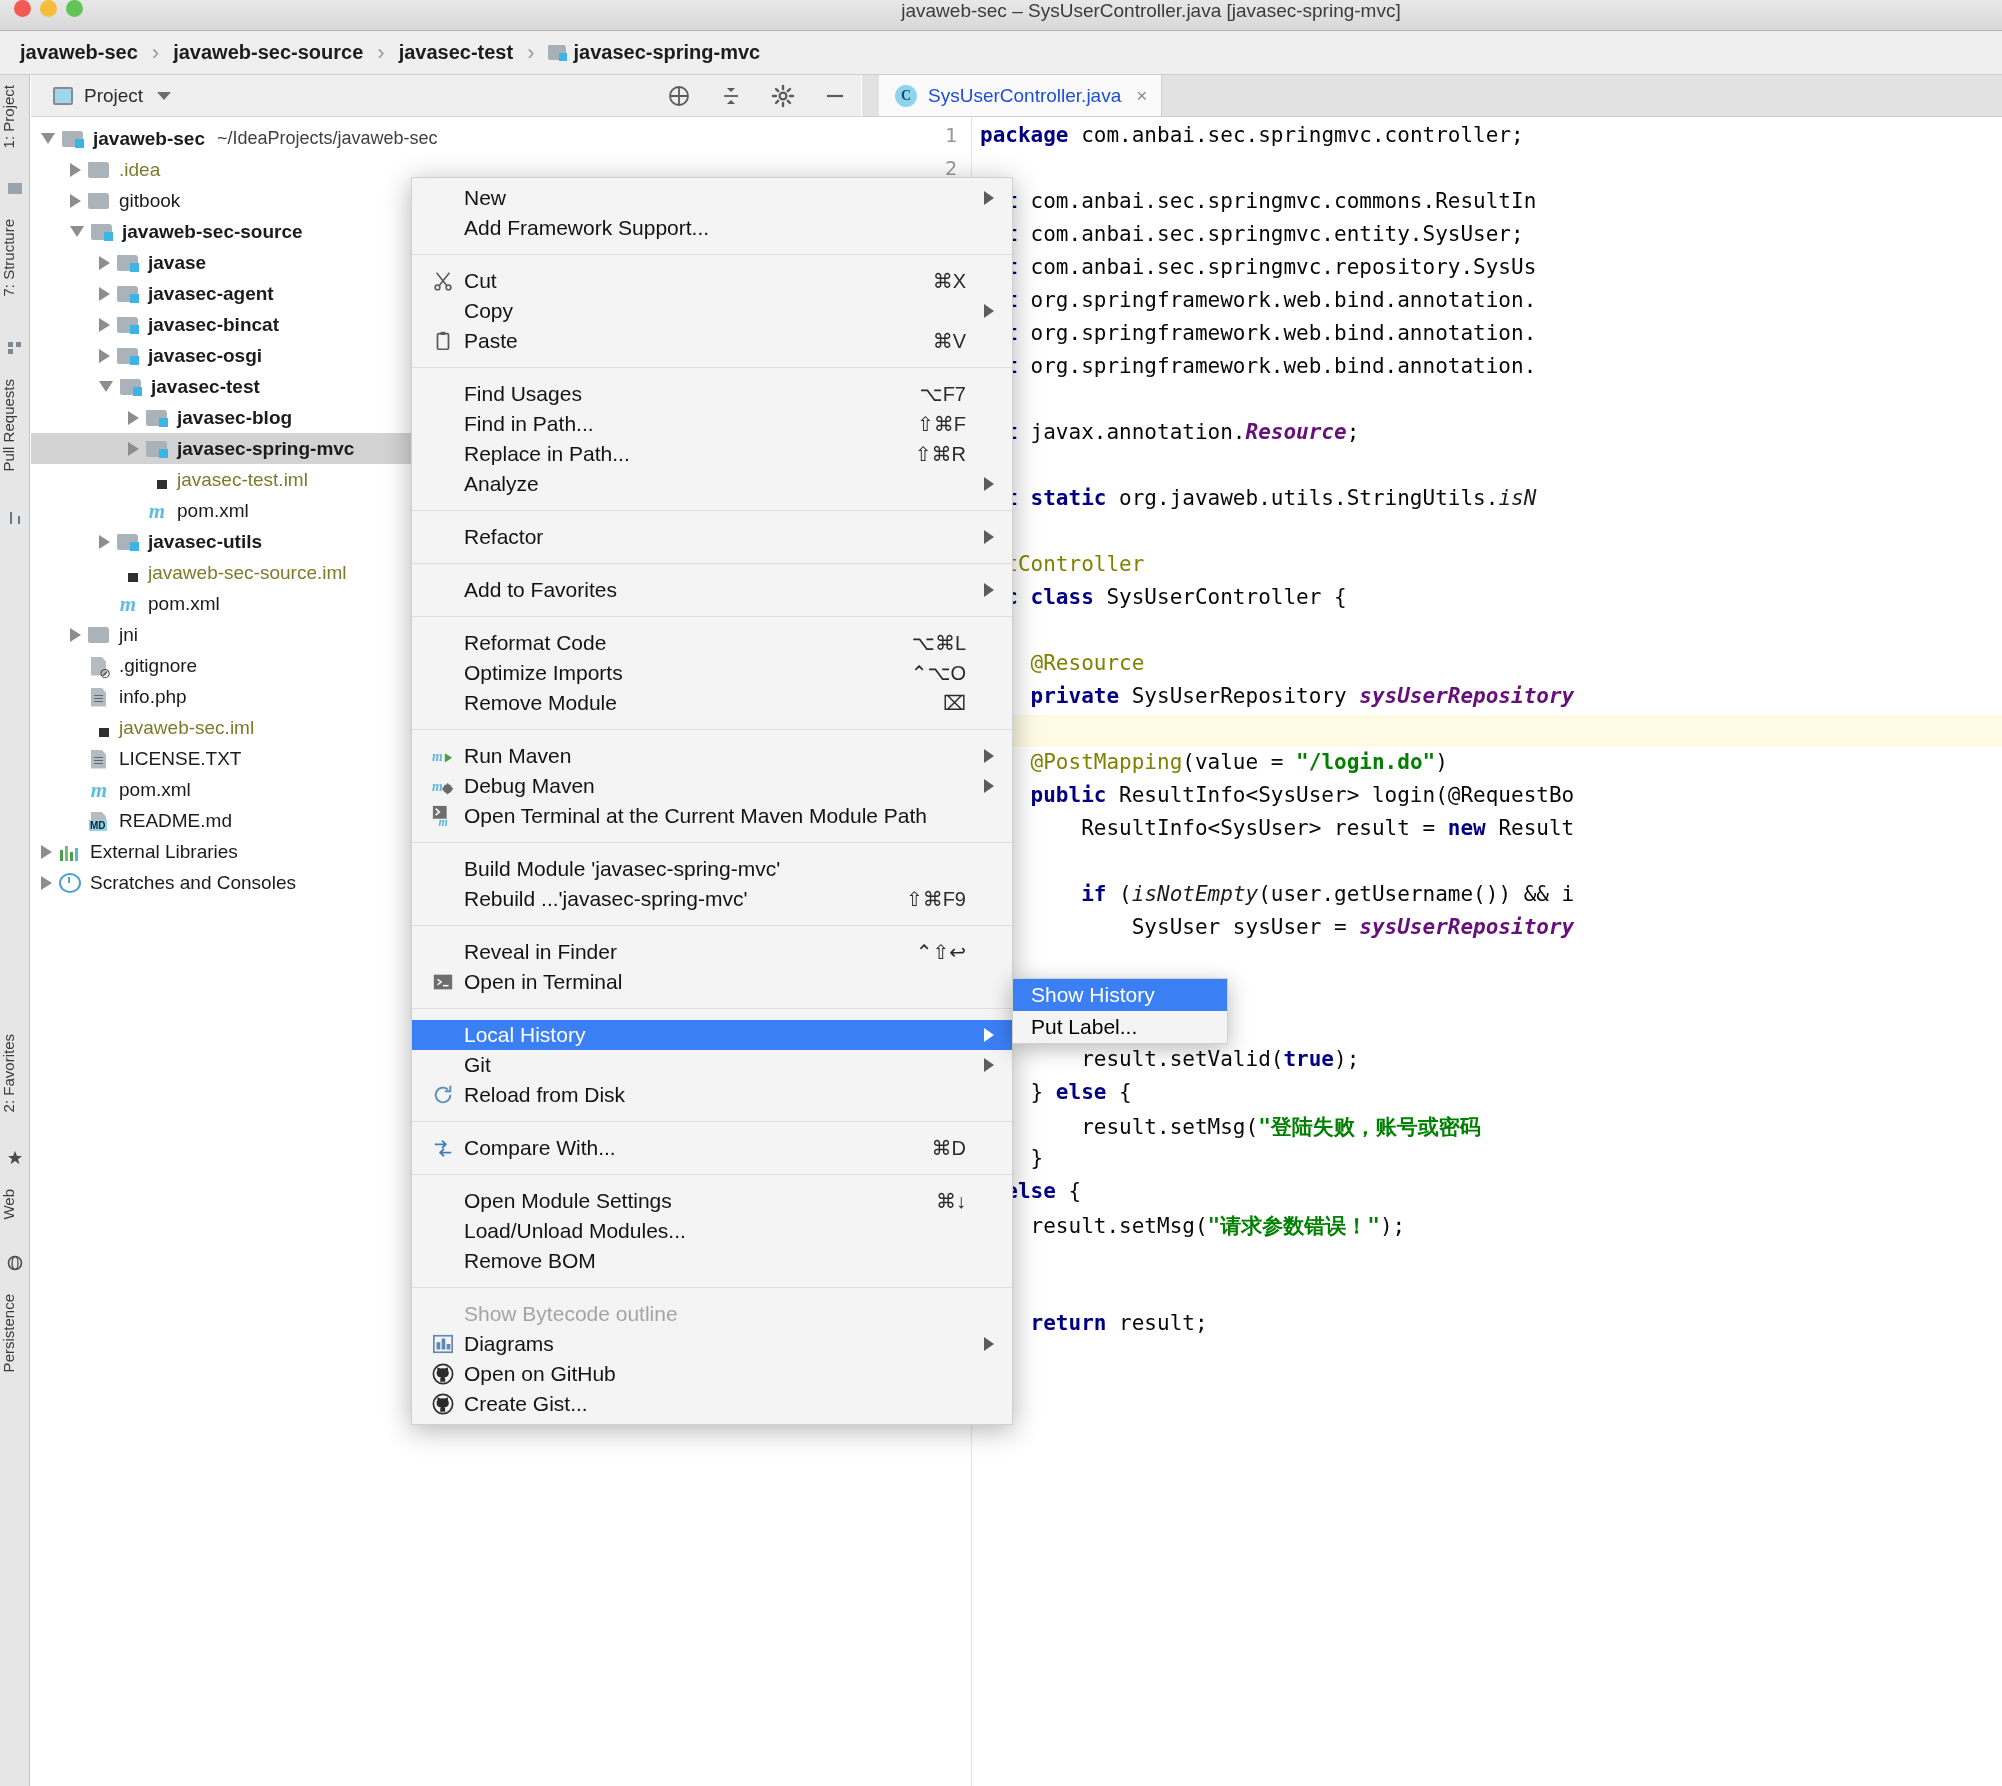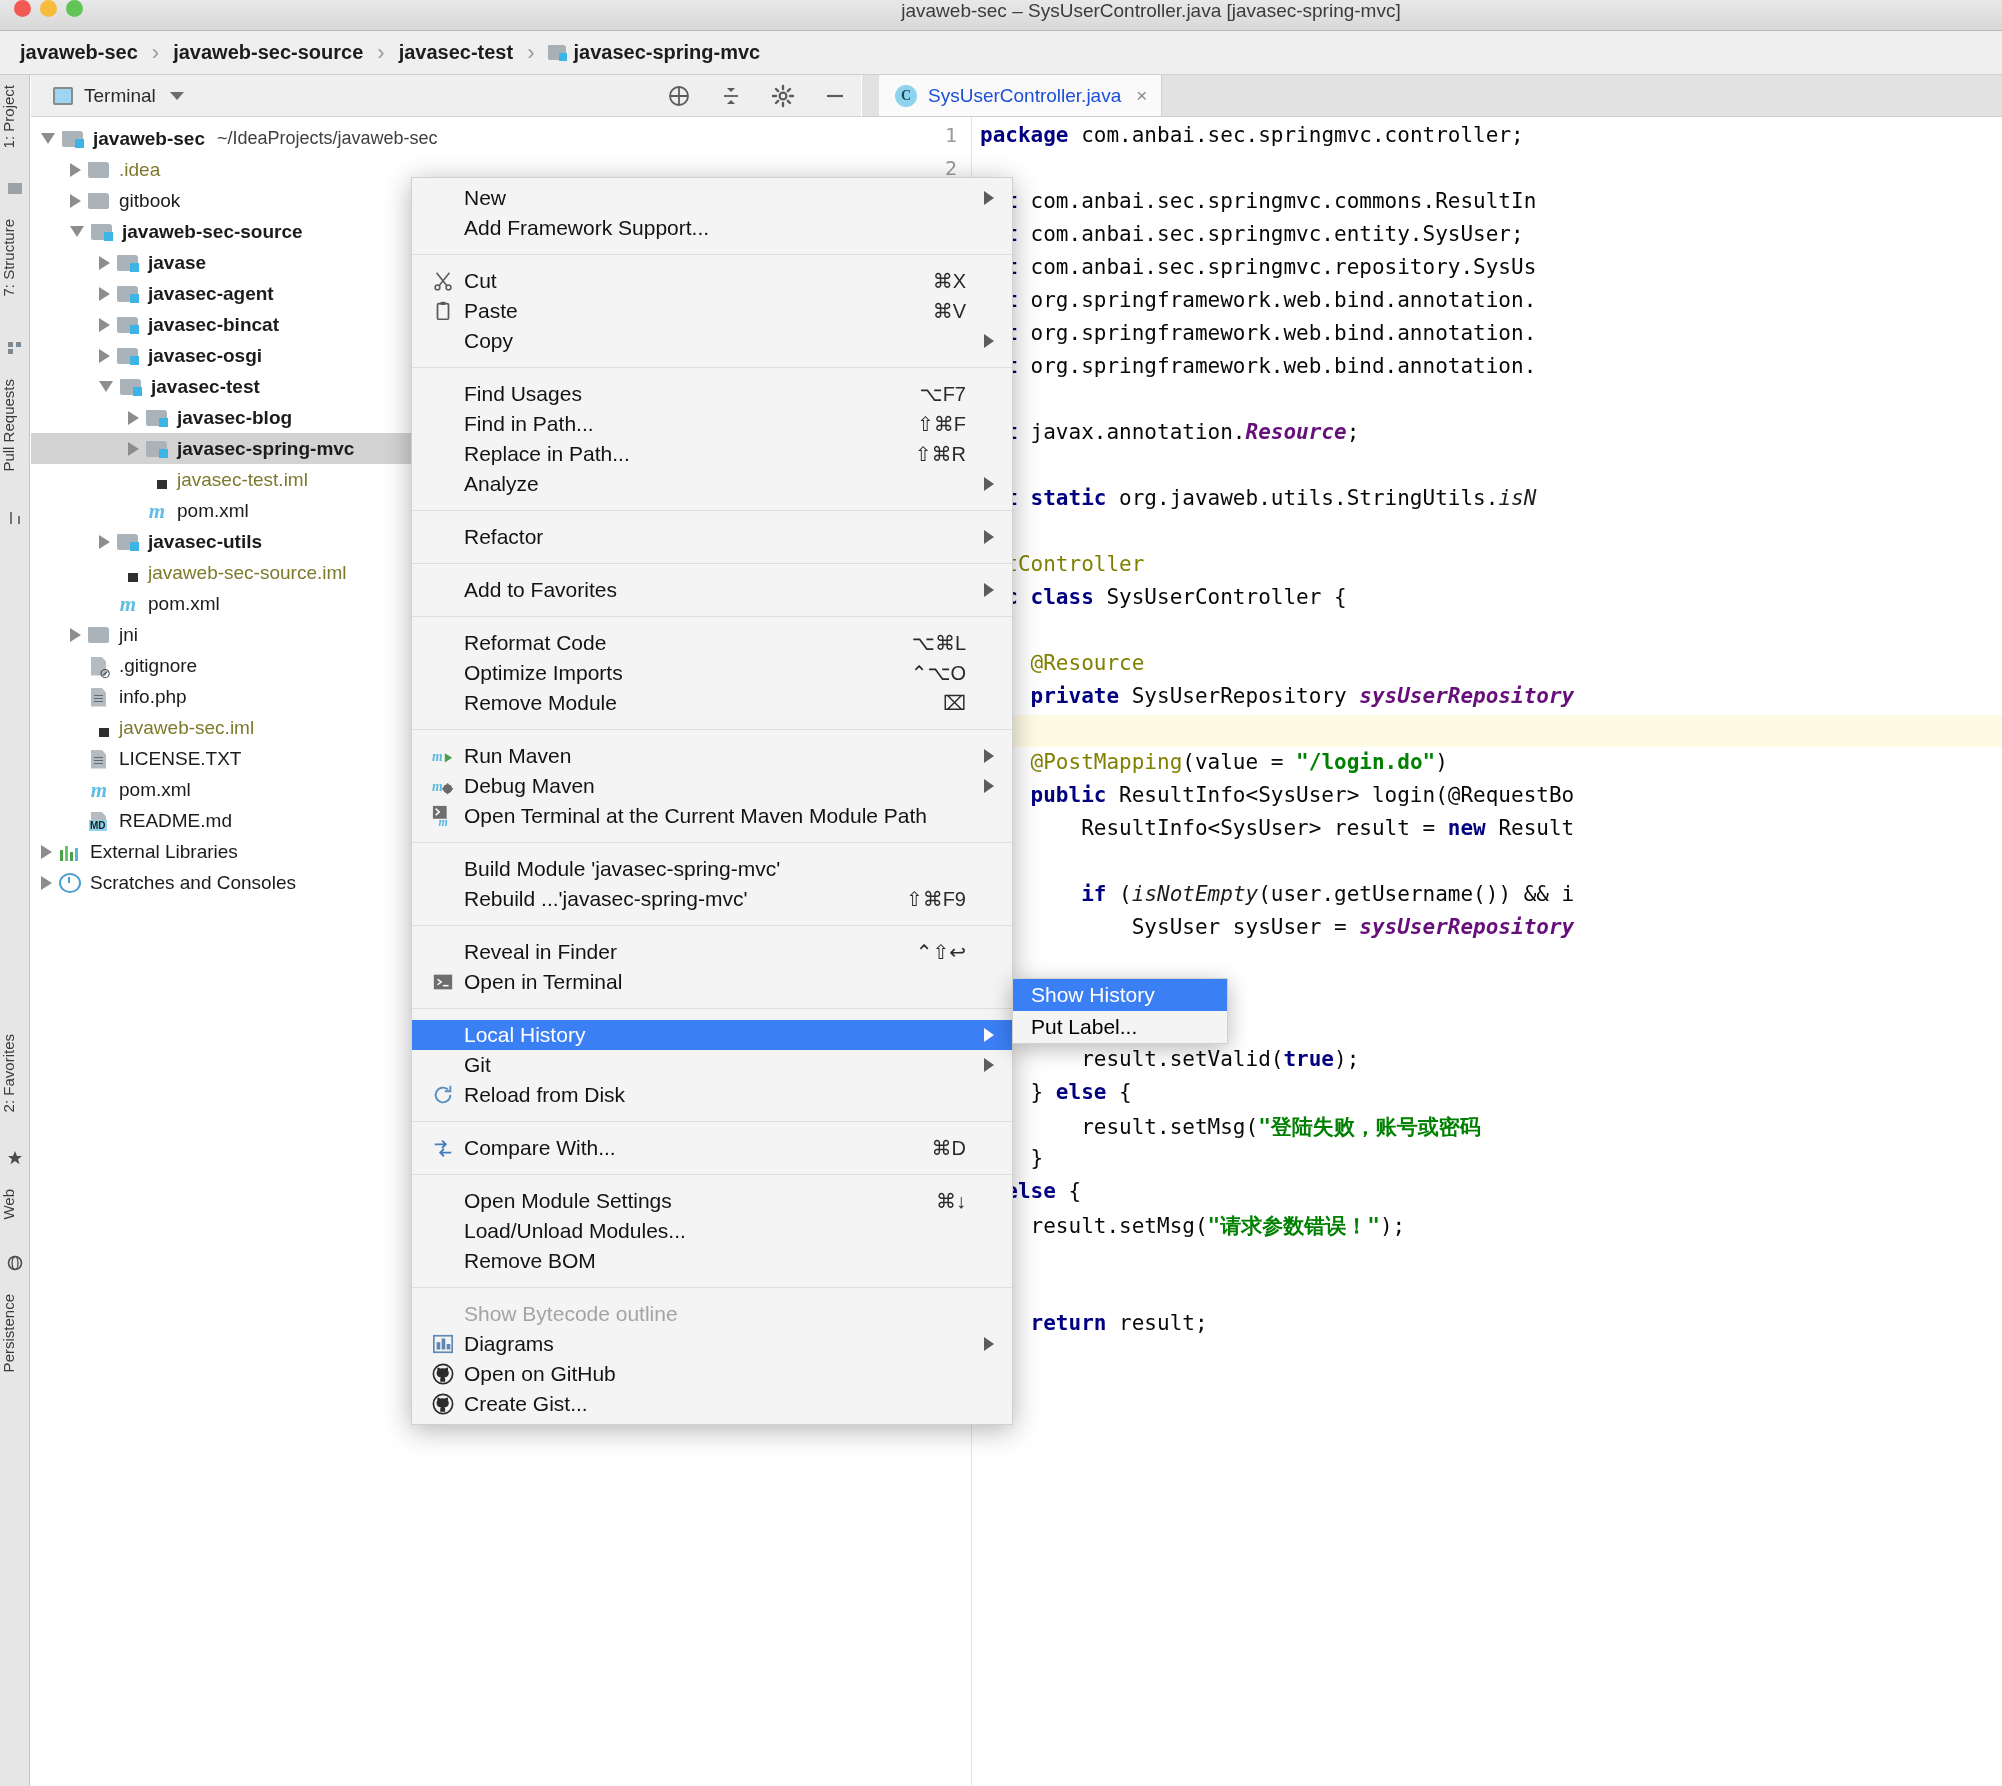--- a/index.html
+++ b/index.html
@@ -310,21 +310,21 @@
     <svg class="vicon" style="top:1180px;" viewBox="0 0 16 16">
         <circle cx="8" cy="8" r="6.5" fill="none" stroke="#4c4c4c" stroke-width="1.6"></circle>
         <ellipse cx="8" cy="8" rx="3" ry="6.5" fill="none" stroke="#4c4c4c" stroke-width="1.3"></ellipse>
       </svg>
     <div class="vtab" style="top:1215px;">Persistence</div>
   </div>
 
   <div class="projpanel">
     <div class="projheader">
       <div class="proj-ico"></div>
-      <div class="proj-label">Terminal</div>
+      <div class="proj-label">Project</div>
       <div class="caret-dn"></div>
       <div class="proj-tools">
         <svg class="ptool" viewBox="0 0 24 24">
           <circle cx="12" cy="12" r="9" fill="none" stroke="#5b5b5b" stroke-width="1.8"></circle>
           <path d="M3 12h18M12 3v18" stroke="#5b5b5b" stroke-width="1.8"></path>
         </svg>
         <svg class="ptool" viewBox="0 0 24 24">
           <path d="M5 12h14" stroke="#5b5b5b" stroke-width="1.8"></path>
           <path d="M8 4l4 4 4-4" fill="#5b5b5b"></path>
           <path d="M8 20l4-4 4 4" fill="#5b5b5b"></path>
@@ -512,34 +512,34 @@
               <circle cx="6" cy="19" r="2.6" fill="none" stroke="#5a5a5a" stroke-width="1.7"></circle>
               <circle cx="18" cy="19" r="2.6" fill="none" stroke="#5a5a5a" stroke-width="1.7"></circle>
               <path d="M8 17L19 3M16 17L5 3" stroke="#5a5a5a" stroke-width="1.7" fill="none"></path>
             </svg>
           </span>
           <span class="mlbl">Cut</span>
           <span class="mkey">⌘X</span>
           <span style="width:28px;flex:0 0 auto"></span>
         </div>
         <div class="mrow">
+          <span class="mico"></span>
+          <span class="mlbl">Copy</span>
+          <span class="msub"></span>
+        </div>
+        <div class="mrow">
           <span class="mico">
             <svg width="22" height="22" viewBox="0 0 24 24">
               <rect x="6" y="4" width="12" height="17" rx="1.5" fill="none" stroke="#5a5a5a" stroke-width="1.9"></rect>
               <rect x="9.5" y="2" width="5" height="3.4" fill="#5a5a5a"></rect>
             </svg>
           </span>
           <span class="mlbl">Paste</span>
           <span class="mkey">⌘V</span>
           <span style="width:28px;flex:0 0 auto"></span>
-        </div>
-        <div class="mrow">
-          <span class="mico"></span>
-          <span class="mlbl">Copy</span>
-          <span class="msub"></span>
         </div>
       </div>
       <div class="msep"></div>
       <div class="mgroup">
         <div class="mrow">
           <span class="mico"></span>
           <span class="mlbl">Find Usages</span>
           <span class="mkey">⌥F7</span>
           <span style="width:28px;flex:0 0 auto"></span>
         </div>

